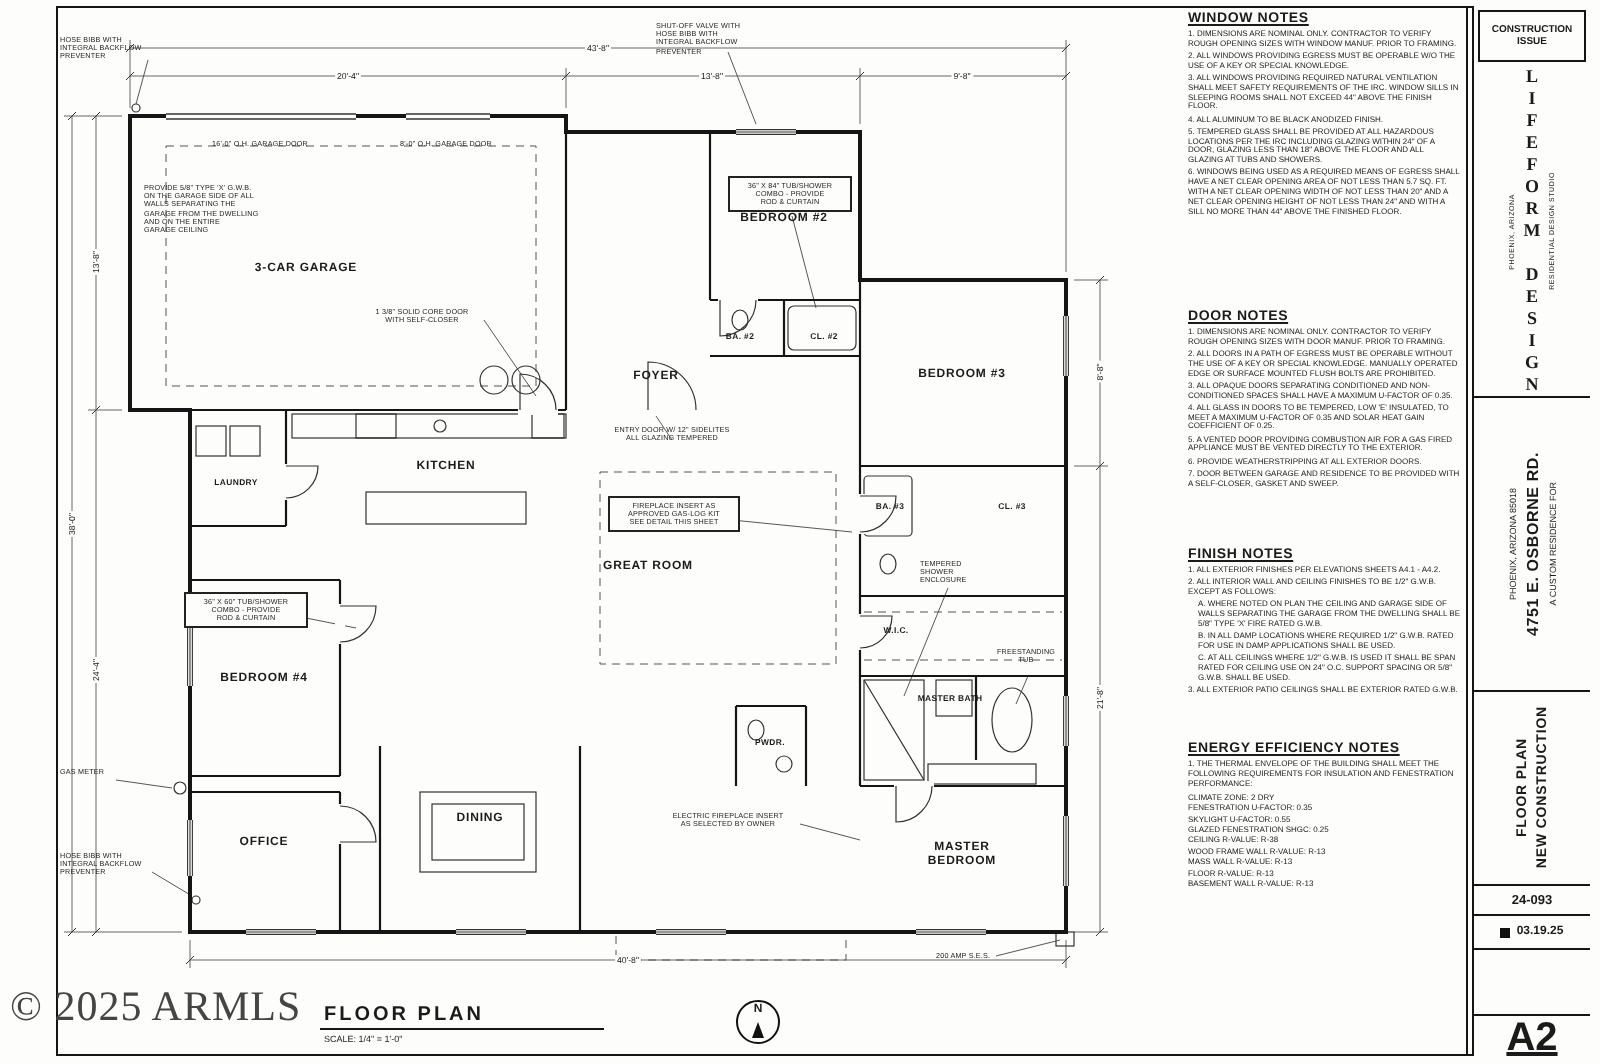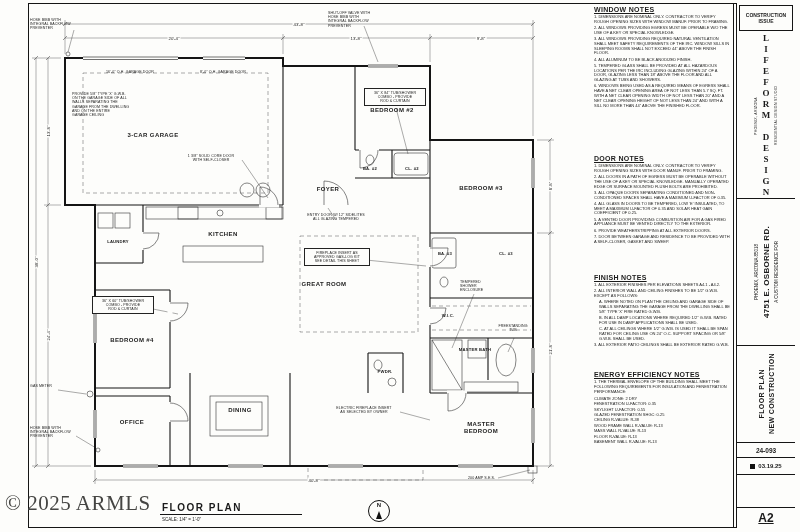--- a/index.html
+++ b/index.html
@@ -48,21 +48,21 @@
   .vtext{writing-mode:vertical-rl;transform:rotate(180deg);white-space:nowrap;}
   .tb-for{font-size:4.5px;}
   .tb-addr{font-size:8px;font-weight:700;letter-spacing:.3px;}
   .tb-city{font-size:4.5px;}
   .tb-sheettitle{flex:0 0 96px;}
   .tb-st{font-size:7px;font-weight:700;letter-spacing:.4px;}
   .tb-job{flex:0 0 14px;font-size:6.5px;font-weight:700;}
   .tb-date{flex:0 0 16px;font-size:6px;font-weight:700;}
   .tb-date .sq{width:5px;height:5px;background:#111;display:inline-block;}
   .tb-empty{flex:0 0 32px;}
-  .tb-sheetno{flex:1;display:flex;align-items:center;justify-content:center;font-size:12px;font-weight:700;border-bottom:none;text-decoration:underline;}
+  .tb-sheetno{flex:1;display:flex;align-items:center;justify-content:center;font-size:20px;font-weight:700;border-bottom:none;text-decoration:underline;}
 </style>
 </head>
 <body>
 
 <div class="sheet">
   <div class="border-outer"></div>
   <div class="tb-outer-line"></div>
 
   <div class="plan-area">
     <svg class="plan-svg" viewBox="0 0 560 490">

